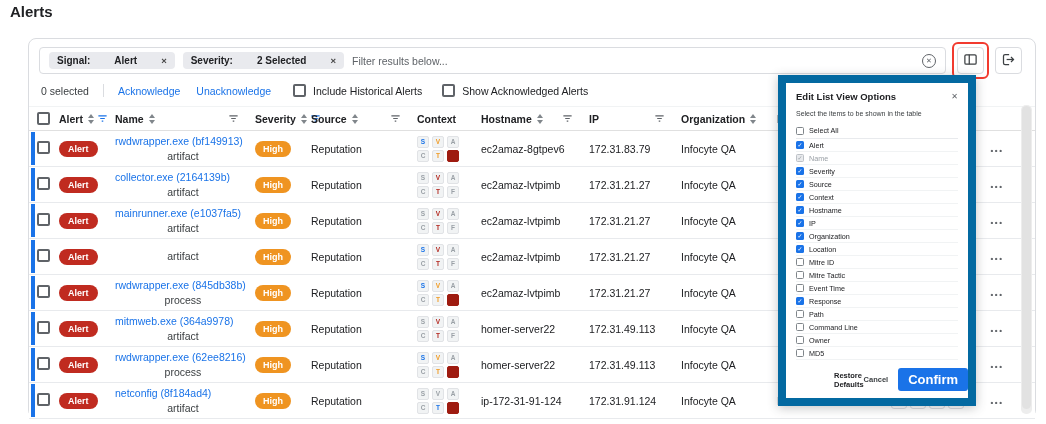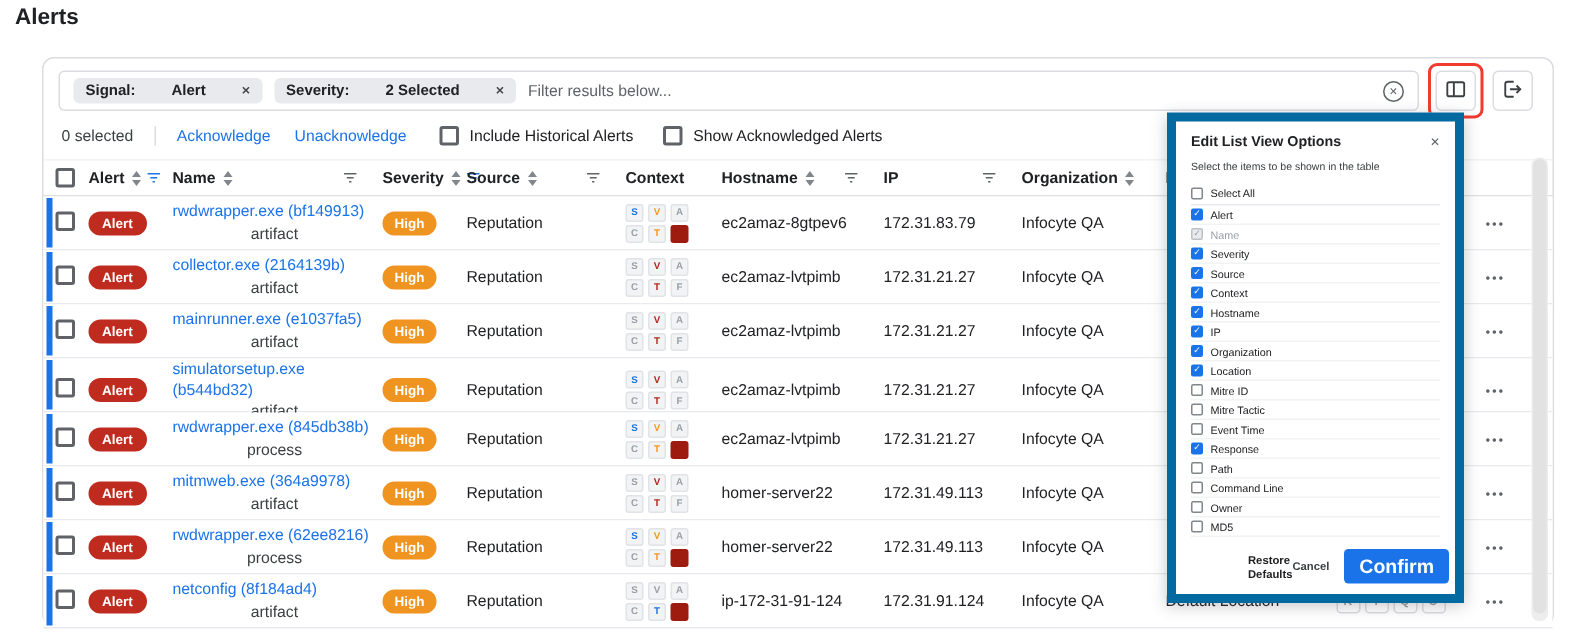--- a/index.html
+++ b/index.html
@@ -78,21 +78,21 @@
              font-size:8px; font-weight:bold; display:flex; align-items:center; justify-content:center; cursor:pointer; }
   .morecell { text-align:center; }
   .more { color:#5f6368; font-size:8px; letter-spacing:1.5px; font-weight:bold; cursor:pointer; }
 
   .scrollbar { position:absolute; right:3px; top:66px; bottom:3px; width:11px; background:#ededed; border-radius:5px; }
   .scrollbar .thumb { position:absolute; left:1px; right:1px; top:1px; height:98%; background:#e2e2e2; border-radius:5px; }
 
   
   .popup {
     position:absolute; left:778px; top:75px; width:198px; z-index:5;
-    background:#fff; border:6px solid #0369a1; box-shadow:0 2px 10px rgba(60,64,67,.3);
+    background:#fff; border:8px solid #0369a1; box-shadow:0 2px 10px rgba(60,64,67,.3);
     padding:8px 10px 7px;
   }
   .ptitle-row { display:flex; align-items:center; }
   .ptitle { font-size:9.5px; font-weight:bold; color:#202124; }
   .pclose { margin-left:auto; font-size:8px; color:#5f6368; cursor:pointer; }
   .psub { font-size:7px; color:#3c4043; margin-top:8px; }
   .prow { display:flex; align-items:center; gap:5px; height:13px; border-bottom:1px solid #f1f3f4; font-size:7.2px; color:#202124; }
   .prow.selall { height:16px; margin-top:6px; border-bottom:1px solid #e8eaed; }
   .prow.dis .plabel { color:#9aa0a6; }
   .pcb { width:8px; height:8px; border-radius:1.5px; flex:none; display:flex; align-items:center; justify-content:center; font-size:6px; line-height:1; }
@@ -353,21 +353,20 @@
             <span class="respbtn">Q</span>
             <span class="respbtn">O</span>
           </span>
         </div>
         <div class="cell morecell"><span class="more">•••</span></div>
       </div>
       <div class="trow">
         <div class="cell c-first" style="padding-left: 8px;"><span class="cbx"></span></div>
         <div class="cell"><span class="alert-badge">Alert</span></div>
         <div class="cell">
-          <a class="namelink">simulatorsetup.exe (b544bd32)</a>
           <div class="nametype">artifact</div>
         </div>
         <div class="cell"><span class="sev">High</span></div>
         <div class="cell">Reputation</div>
         <div class="cell">
           <span class="ctxwrap">
             <span class="ctxb" style="color: rgb(26, 115, 232);">S</span>
             <span class="ctxb" style="color: rgb(179, 38, 30);">V</span>
             <span class="ctxb" style="color: rgb(154, 160, 166);">A</span>
             <span class="ctxb" style="color: rgb(154, 160, 166);">C</span>

